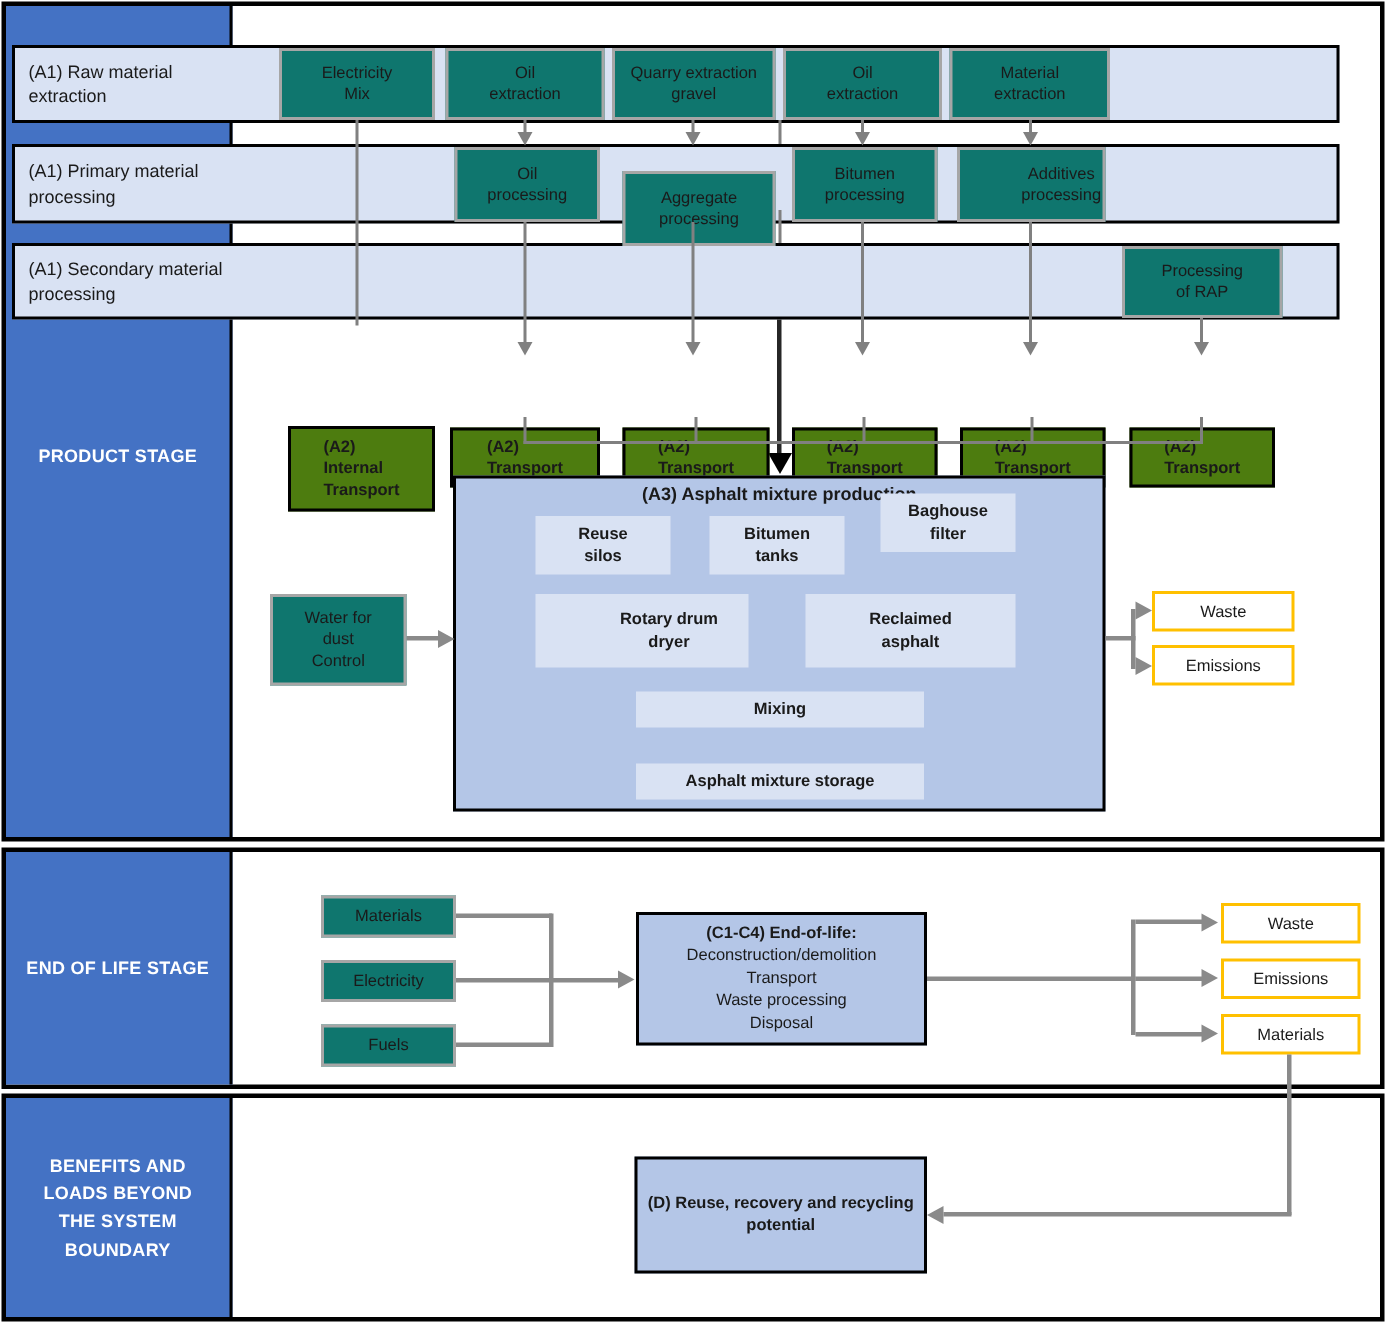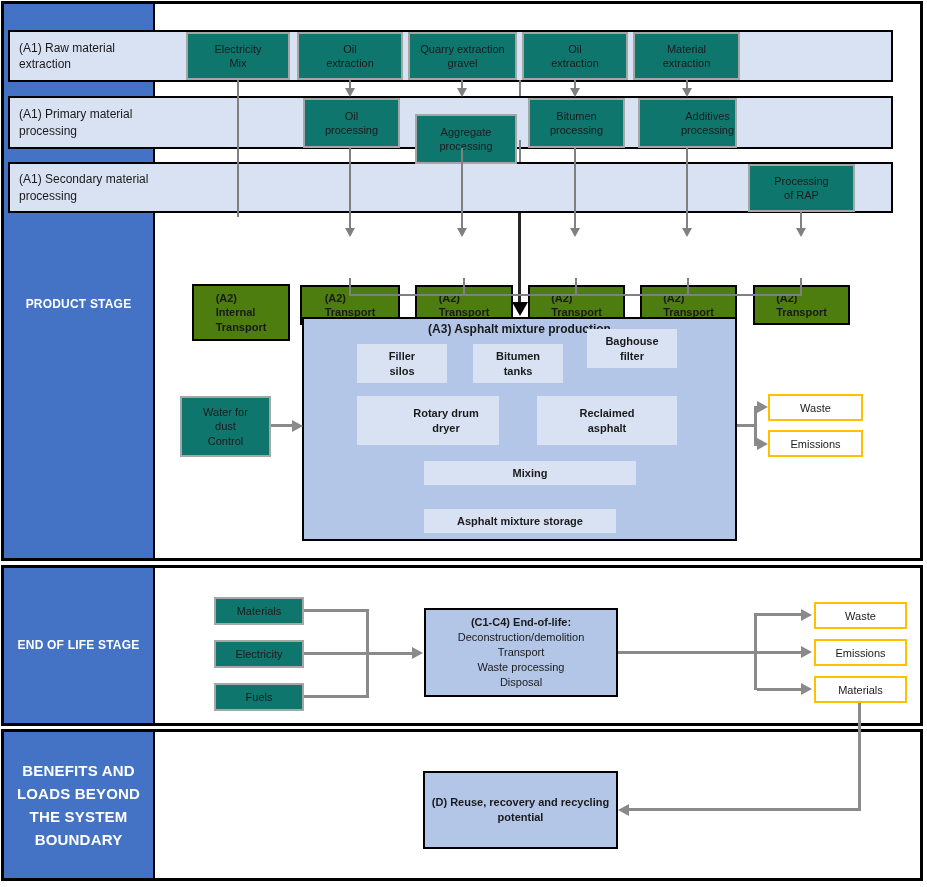--- a/index.html
+++ b/index.html
@@ -39,21 +39,21 @@
   <div class="abs section" style="left:1px;top:565px;width:922px;height:161px;"></div>
   <div class="abs section" style="left:1px;top:729px;width:922px;height:152px;"></div>
 
   <div class="abs sidebar" style="left:4px;top:4px;width:151px;height:554px;">
     <div class="lbl" style="padding-top:46px;">PRODUCT STAGE</div>
   </div>
   <div class="abs sidebar" style="left:4px;top:568px;width:151px;height:155px;">
     <div class="lbl">END OF LIFE STAGE</div>
   </div>
   <div class="abs sidebar" style="left:4px;top:732px;width:151px;height:146px;">
-    <div class="lbl" style="font-size:15px;">BENEFITS AND
+    <div class="lbl" style="font-size:12px;">BENEFITS AND
 LOADS BEYOND
 THE SYSTEM
 BOUNDARY</div>
   </div>
 
   <div class="abs band" style="left:8px;top:30px;width:885px;height:52px;">
     <div class="lbl">(A1) Raw material
 extraction</div>
   </div>
   <div class="abs band" style="left:8px;top:96px;width:885px;height:53px;">
@@ -130,31 +130,31 @@
 
   <div class="abs vl" style="left:349px;top:278px;width:2px;height:18px;"></div>
   <div class="abs vl" style="left:463px;top:278px;width:2px;height:18px;"></div>
   <div class="abs vl" style="left:575px;top:278px;width:2px;height:18px;"></div>
   <div class="abs vl" style="left:687px;top:278px;width:2px;height:18px;"></div>
   <div class="abs vl" style="left:800px;top:278px;width:2px;height:18px;"></div>
   <div class="abs hl" style="left:349px;top:294px;width:453px;height:2px;"></div>
 
   <div class="abs bigbox" style="left:302px;top:317px;width:435px;height:224px;"></div>
   <div class="abs a3title" style="left:302px;top:322px;width:435px;">(A3) Asphalt mixture production</div>
-  <div class="abs inner" style="left:357px;top:344px;width:90px;height:39px;">Filler
+  <div class="abs inner" style="left:357px;top:344px;width:90px;height:39px;">Reuse
 silos</div>
   <div class="abs inner" style="left:473px;top:344px;width:90px;height:39px;">Bitumen
 tanks</div>
   <div class="abs inner" style="left:587px;top:329px;width:90px;height:39px;">Baghouse
 filter</div>
   <div class="abs inner" style="left:357px;top:396px;width:142px;height:49px;padding-left:36px;">Rotary drum
 dryer</div>
   <div class="abs inner" style="left:537px;top:396px;width:140px;height:49px;">Reclaimed
 asphalt</div>
-  <div class="abs inner" style="left:424px;top:461px;width:212px;height:24px;">Mixing</div>
+  <div class="abs inner" style="left:424px;top:461px;width:192px;height:24px;">Mixing</div>
   <div class="abs inner" style="left:424px;top:509px;width:192px;height:24px;">Asphalt mixture storage</div>
 
   <div class="abs wbox" style="left:180px;top:396px;width:91px;height:61px;">Water for
 dust
 Control</div>
   <div class="abs hl3" style="left:271px;top:424px;width:23px;height:3px;"></div>
   <div class="abs ahr" style="left:292px;top:420px;"></div>
 
   <div class="abs hl3" style="left:737px;top:424px;width:20px;height:3px;"></div>
   <div class="abs vl3" style="left:754px;top:406px;width:3px;height:40px;"></div>

